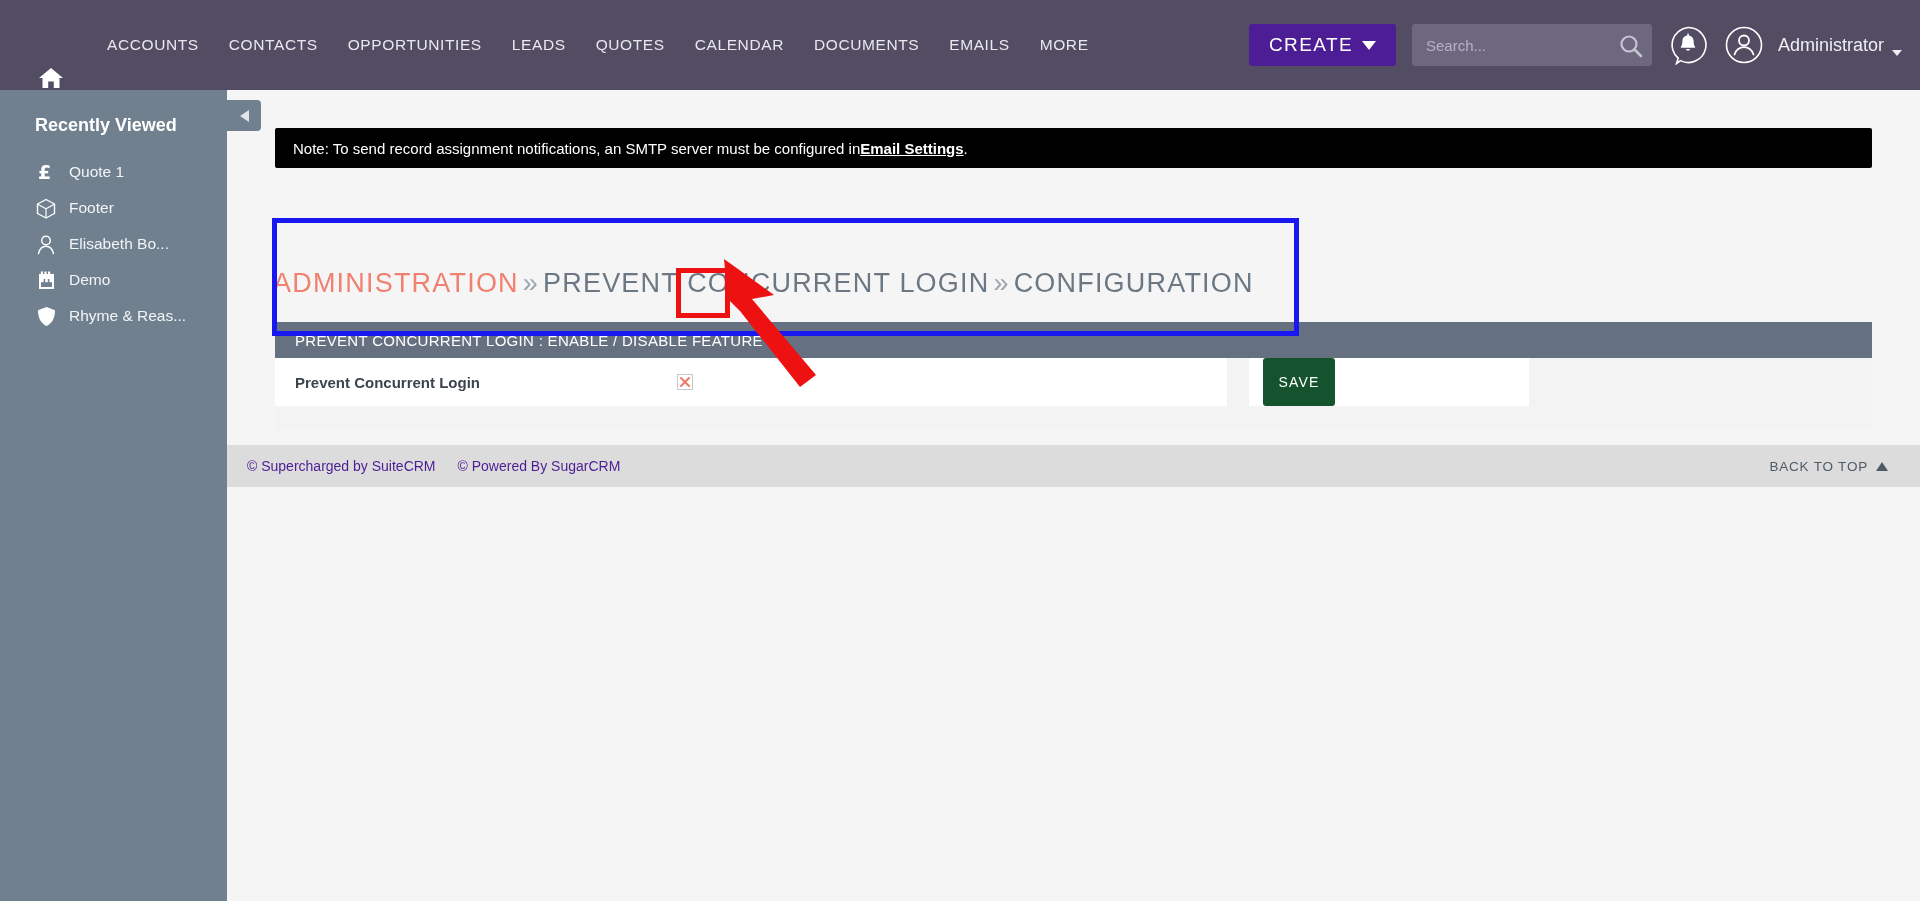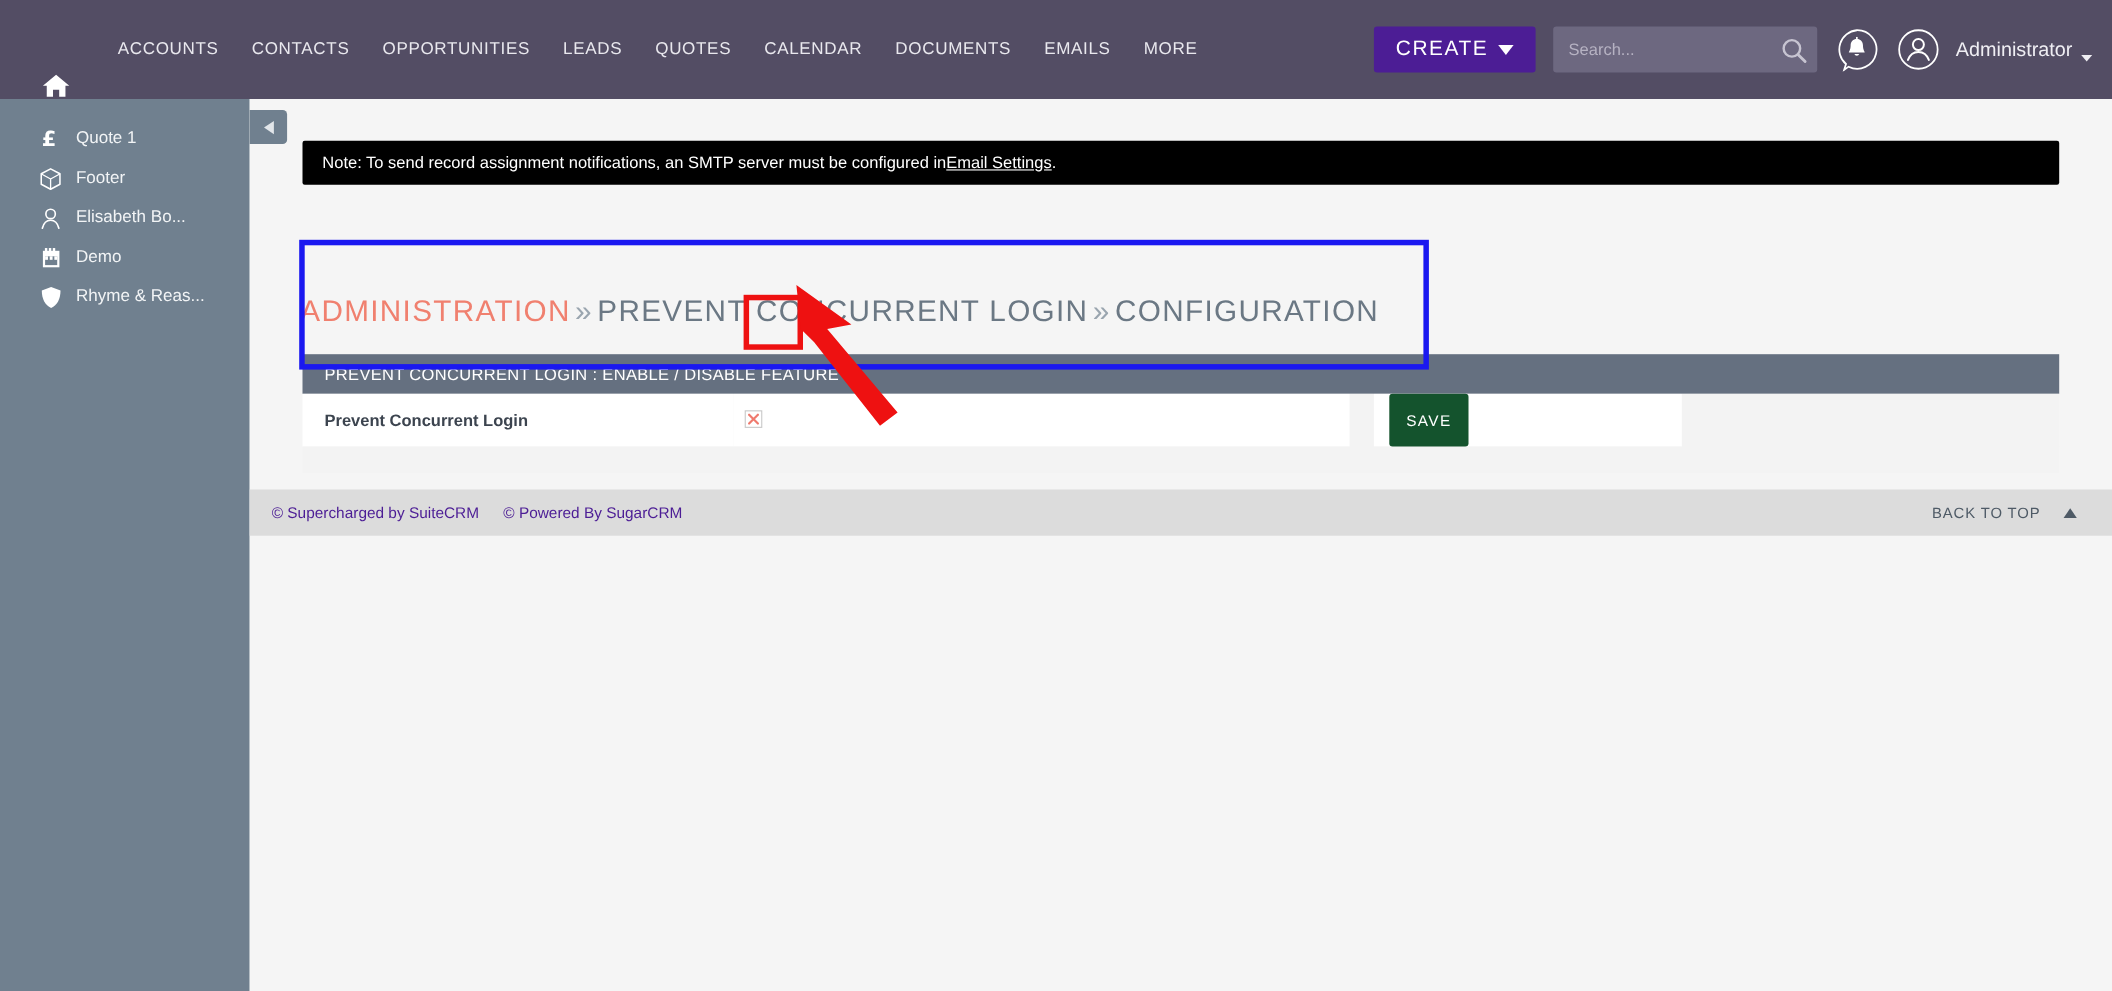--- a/index.html
+++ b/index.html
@@ -147,21 +147,21 @@
   #alert-banner {
     position: absolute; left: 48px; top: 38px;
     width: 1597px; height: 40px;
     background: #000000;
     border-radius: 2px;
     display: flex; align-items: center;
     padding-left: 18px;
     color: #ffffff;
     font-size: 15px;
   }
-  #alert-banner a { color: #ffffff; text-decoration: underline; font-weight: normal; }
+  #alert-banner a { color: #ffffff; text-decoration: underline; font-weight: bold; }
 
   #breadcrumb {
     position: absolute; left: 46px; top: 178px;
     font-size: 27px;
     letter-spacing: 1.2px;
     color: #6b7884;
     white-space: nowrap;
   }
   #breadcrumb .bc-admin { color: #f0806f; }
   #breadcrumb .bc-sep { color: #9aa5af; padding: 0 4px; }
@@ -231,21 +231,21 @@
     display: flex; align-items: center;
   }
   #footer-left {
     padding-left: 20px;
     font-size: 14px;
     color: #4c1d95;
     display: flex; gap: 22px;
   }
   #back-to-top {
     position: absolute; right: 32px;
-    display: flex; align-items: center; gap: 21px;
+    display: flex; align-items: center; gap: 8px;
     font-size: 13.5px;
     letter-spacing: 0.8px;
     color: #4e5a66;
     cursor: pointer;
   }
   .tri-up {
     width: 0; height: 0;
     border-left: 6px solid transparent;
     border-right: 6px solid transparent;
     border-bottom: 9px solid #4e5a66;
@@ -331,20 +331,21 @@
     </span>
 
     <div id="username">
       <span>Administrator</span>
       <span class="caret-sm"></span>
     </div>
   </div>
 </div>
 
 <div id="sidebar">
+  <div id="sidebar-title">Recently Viewed</div>
   <div id="sidebar-list">
 
     <a class="side-item">
       <span class="side-ico">
         <svg width="18" height="20" viewBox="0 0 18 20">
           <text x="1" y="17" font-family="DejaVu Sans, sans-serif" font-size="19" font-weight="bold" fill="#ffffff">£</text>
         </svg>
       </span>
       <span>Quote 1</span>
     </a>

